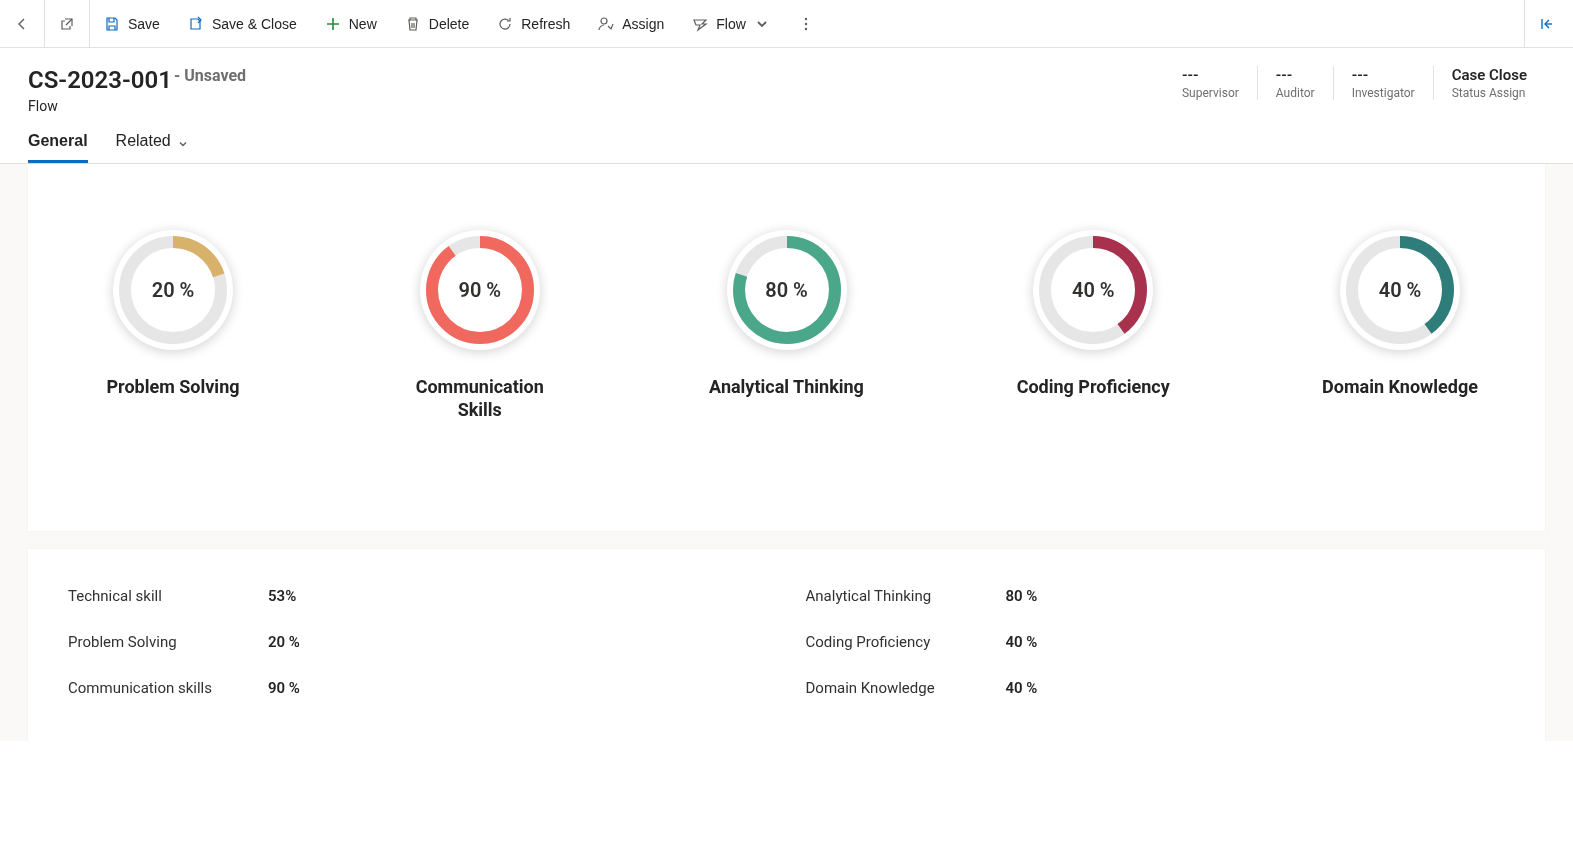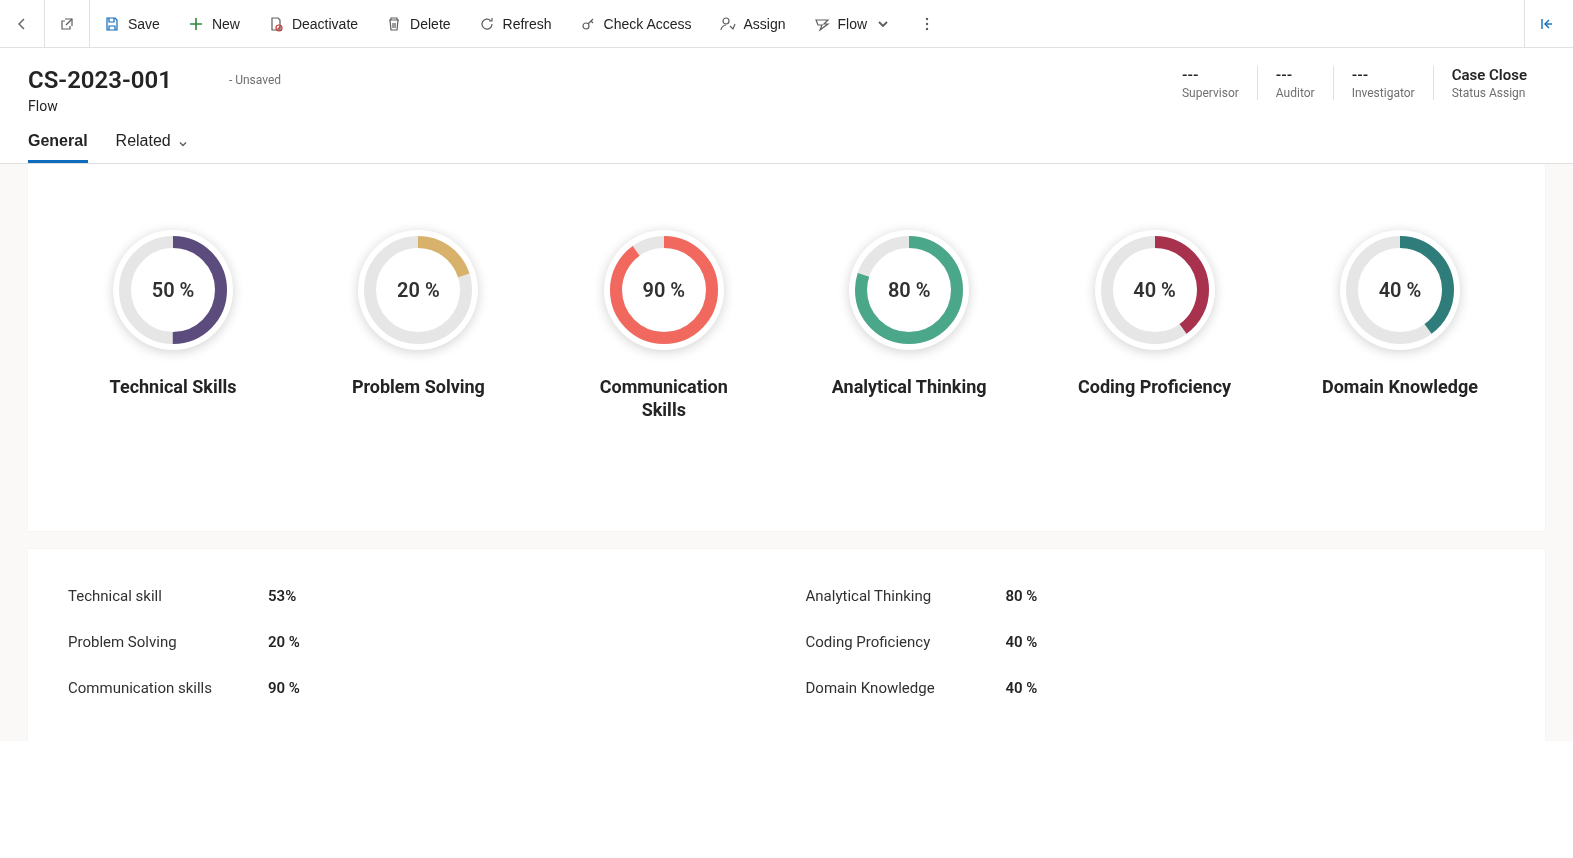--- a/index.html
+++ b/index.html
@@ -58,28 +58,27 @@
     display:flex;
     align-items:flex-start;
     padding:18px 28px 0 28px;
     gap:16px;
   }
   .record-title-block{flex:none;}
   .record-title{
     font-size:24px;
     font-weight:600;
     display:flex;
-    align-items:center;
-    gap:9px;
+    align-items:flex-start;
+    gap:2px;
   }
   .record-title .suffix{
-    font-size:12px;
-    font-weight:400;
+    font-size:16px;
+    font-weight:700;
     color:var(--muted);
-    margin-left:48px;
   }
   .record-entity{
     margin-top:4px;
     font-size:14px;
     font-weight:400;
     color:var(--text);
   }
   .record-header .spacer{flex:1;}
   .header-fields{
     display:flex;
@@ -212,52 +211,44 @@
 
     <button class="cmd-btn">
       <svg viewBox="0 0 16 16" fill="none" stroke="#0f6cbd" stroke-width="1.2">
           <path d="M3 2h8l2 2v10H3z"></path>
           <path d="M5 2v4h5V2"></path>
           <path d="M5 14v-4h6v4"></path>
         </svg>
       <span>Save</span>
     </button>
     <button class="cmd-btn">
+      <svg viewBox="0 0 16 16" fill="none" stroke="#0f6cbd" stroke-width="1.2">
+          <path d="M3 3h7l2 2v8H3z"></path>
+          <path d="M10 1l3 3-3 3"></path>
+        </svg>
+      <span>Save &amp; Close</span>
+    </button>
+    <button class="cmd-btn">
       <svg viewBox="0 0 16 16" fill="none" stroke="#2b8a3e" stroke-width="1.6">
           <path d="M8 2v12M2 8h12"></path>
         </svg>
       <span>New</span>
-    </button>
-    <button class="cmd-btn">
-      <svg viewBox="0 0 16 16" fill="none" stroke="#605e5c" stroke-width="1.2">
-          <path d="M4 2h6l2 2v10H4z"></path>
-          <circle cx="11" cy="12" r="3" stroke="#c23934"></circle>
-          <path d="M9.5 13.5 12.5 10.5" stroke="#c23934"></path>
-        </svg>
-      <span>Deactivate</span>
     </button>
     <button class="cmd-btn">
       <svg viewBox="0 0 16 16" fill="none" stroke="#605e5c" stroke-width="1.2">
           <path d="M3 4h10M5 4V2h6v2M4 4l1 10h6l1-10M7 7v5M9 7v5"></path>
         </svg>
       <span>Delete</span>
     </button>
     <button class="cmd-btn">
       <svg viewBox="0 0 16 16" fill="none" stroke="#605e5c" stroke-width="1.2">
           <path d="M13 8a5 5 0 1 1-1.5-3.5"></path>
           <path d="M13 2v3h-3"></path>
         </svg>
       <span>Refresh</span>
-    </button>
-    <button class="cmd-btn">
-      <svg viewBox="0 0 16 16" fill="none" stroke="#605e5c" stroke-width="1.2">
-          <circle cx="6" cy="10" r="3"></circle>
-          <path d="M8 8l5-5M11 5l2 2"></path>
-        </svg>
-      <span>Check Access</span>
     </button>
     <button class="cmd-btn">
       <svg viewBox="0 0 16 16" fill="none" stroke="#605e5c" stroke-width="1.2">
           <circle cx="6" cy="5" r="3"></circle>
           <path d="M1 14c0-3 3-5 5-5"></path>
           <path d="M10 10l3 3 2-5"></path>
         </svg>
       <span>Assign</span>
     </button>
     <button class="cmd-btn">
@@ -330,30 +321,20 @@
 </div>
 
 <div class="body-area">
 
   <div class="panel gauge-panel">
     <div class="gauges" id="gauges">
         <div class="gauge">
       <div class="gauge-wrap">
         <svg class="gauge-svg" viewBox="0 0 120 120">
           <circle cx="60" cy="60" r="48" stroke="var(--track)" stroke-width="12" fill="none"></circle>
-          <circle cx="60" cy="60" r="48" stroke="#5c4b7d" stroke-width="12" fill="none" stroke-dasharray="301.59289474462014" stroke-dashoffset="150.79644737231007" stroke-linecap="butt"></circle>
-        </svg>
-        <div class="gauge-pct">50 %</div>
-      </div>
-      <div class="gauge-label">Technical Skills</div>
-        </div>
-        <div class="gauge">
-      <div class="gauge-wrap">
-        <svg class="gauge-svg" viewBox="0 0 120 120">
-          <circle cx="60" cy="60" r="48" stroke="var(--track)" stroke-width="12" fill="none"></circle>
           <circle cx="60" cy="60" r="48" stroke="#d8b26b" stroke-width="12" fill="none" stroke-dasharray="301.59289474462014" stroke-dashoffset="241.2743157956961" stroke-linecap="butt"></circle>
         </svg>
         <div class="gauge-pct">20 %</div>
       </div>
       <div class="gauge-label">Problem Solving</div>
         </div>
         <div class="gauge">
       <div class="gauge-wrap">
         <svg class="gauge-svg" viewBox="0 0 120 120">
           <circle cx="60" cy="60" r="48" stroke="var(--track)" stroke-width="12" fill="none"></circle>

